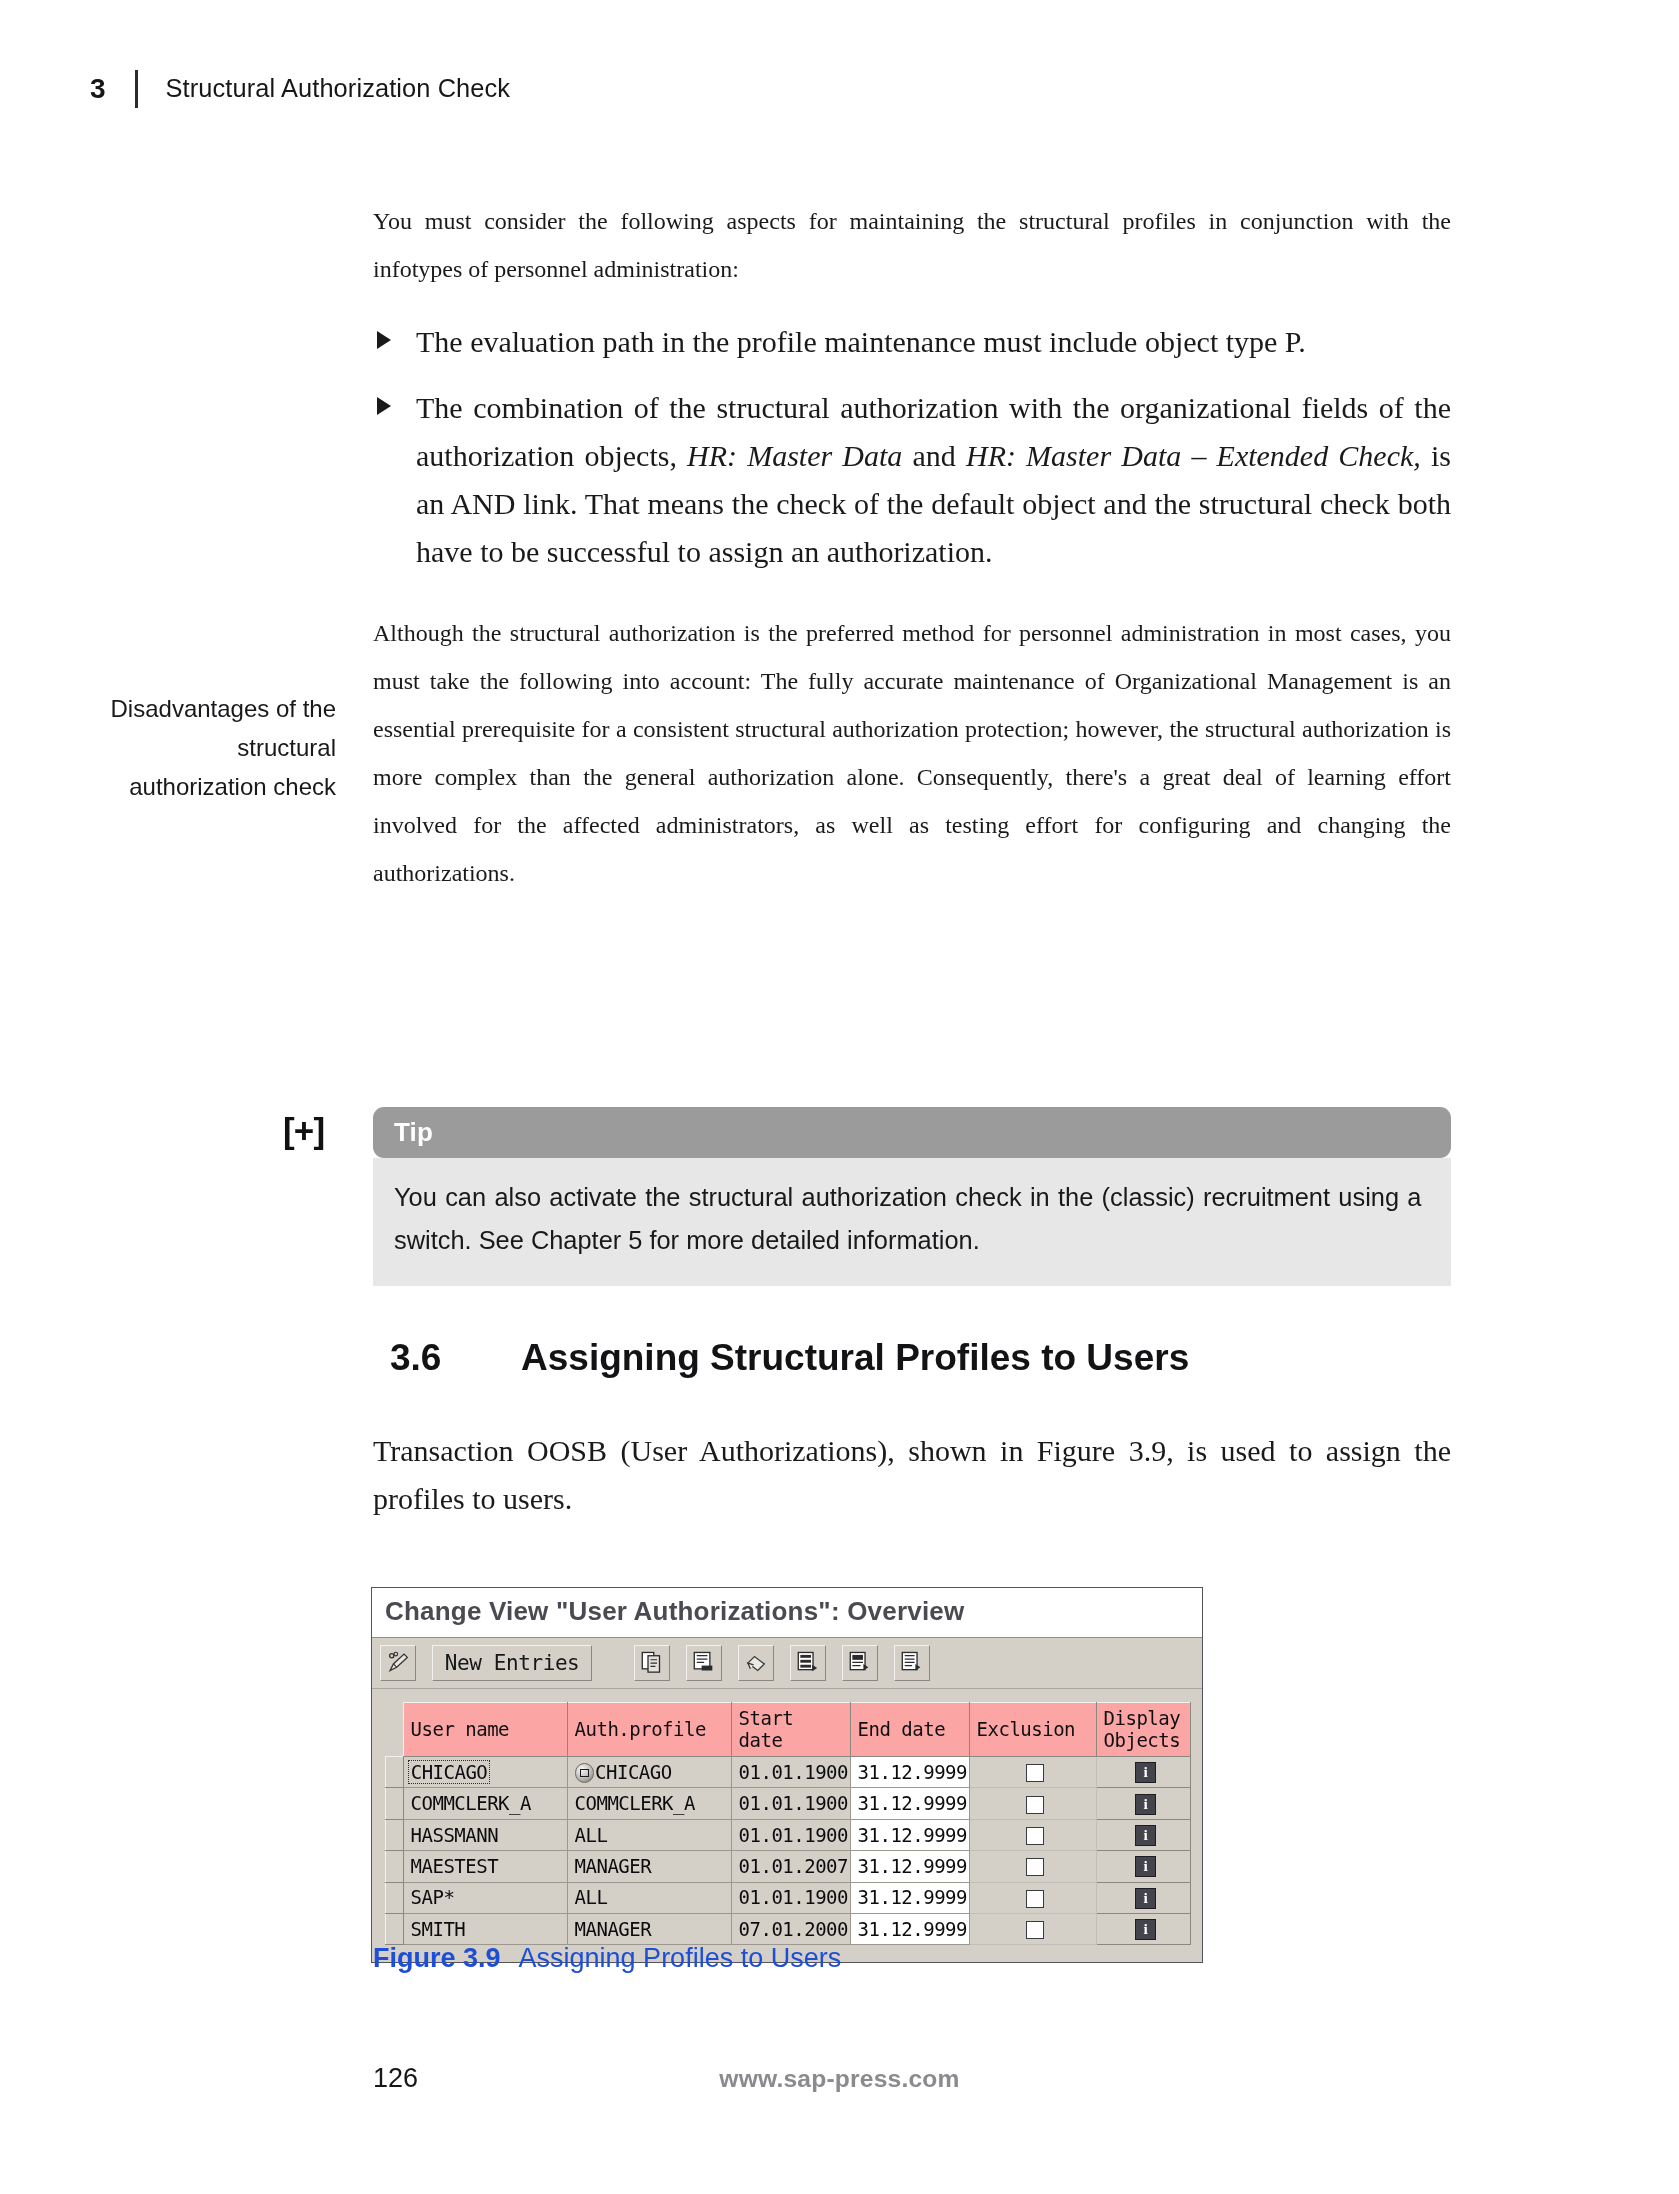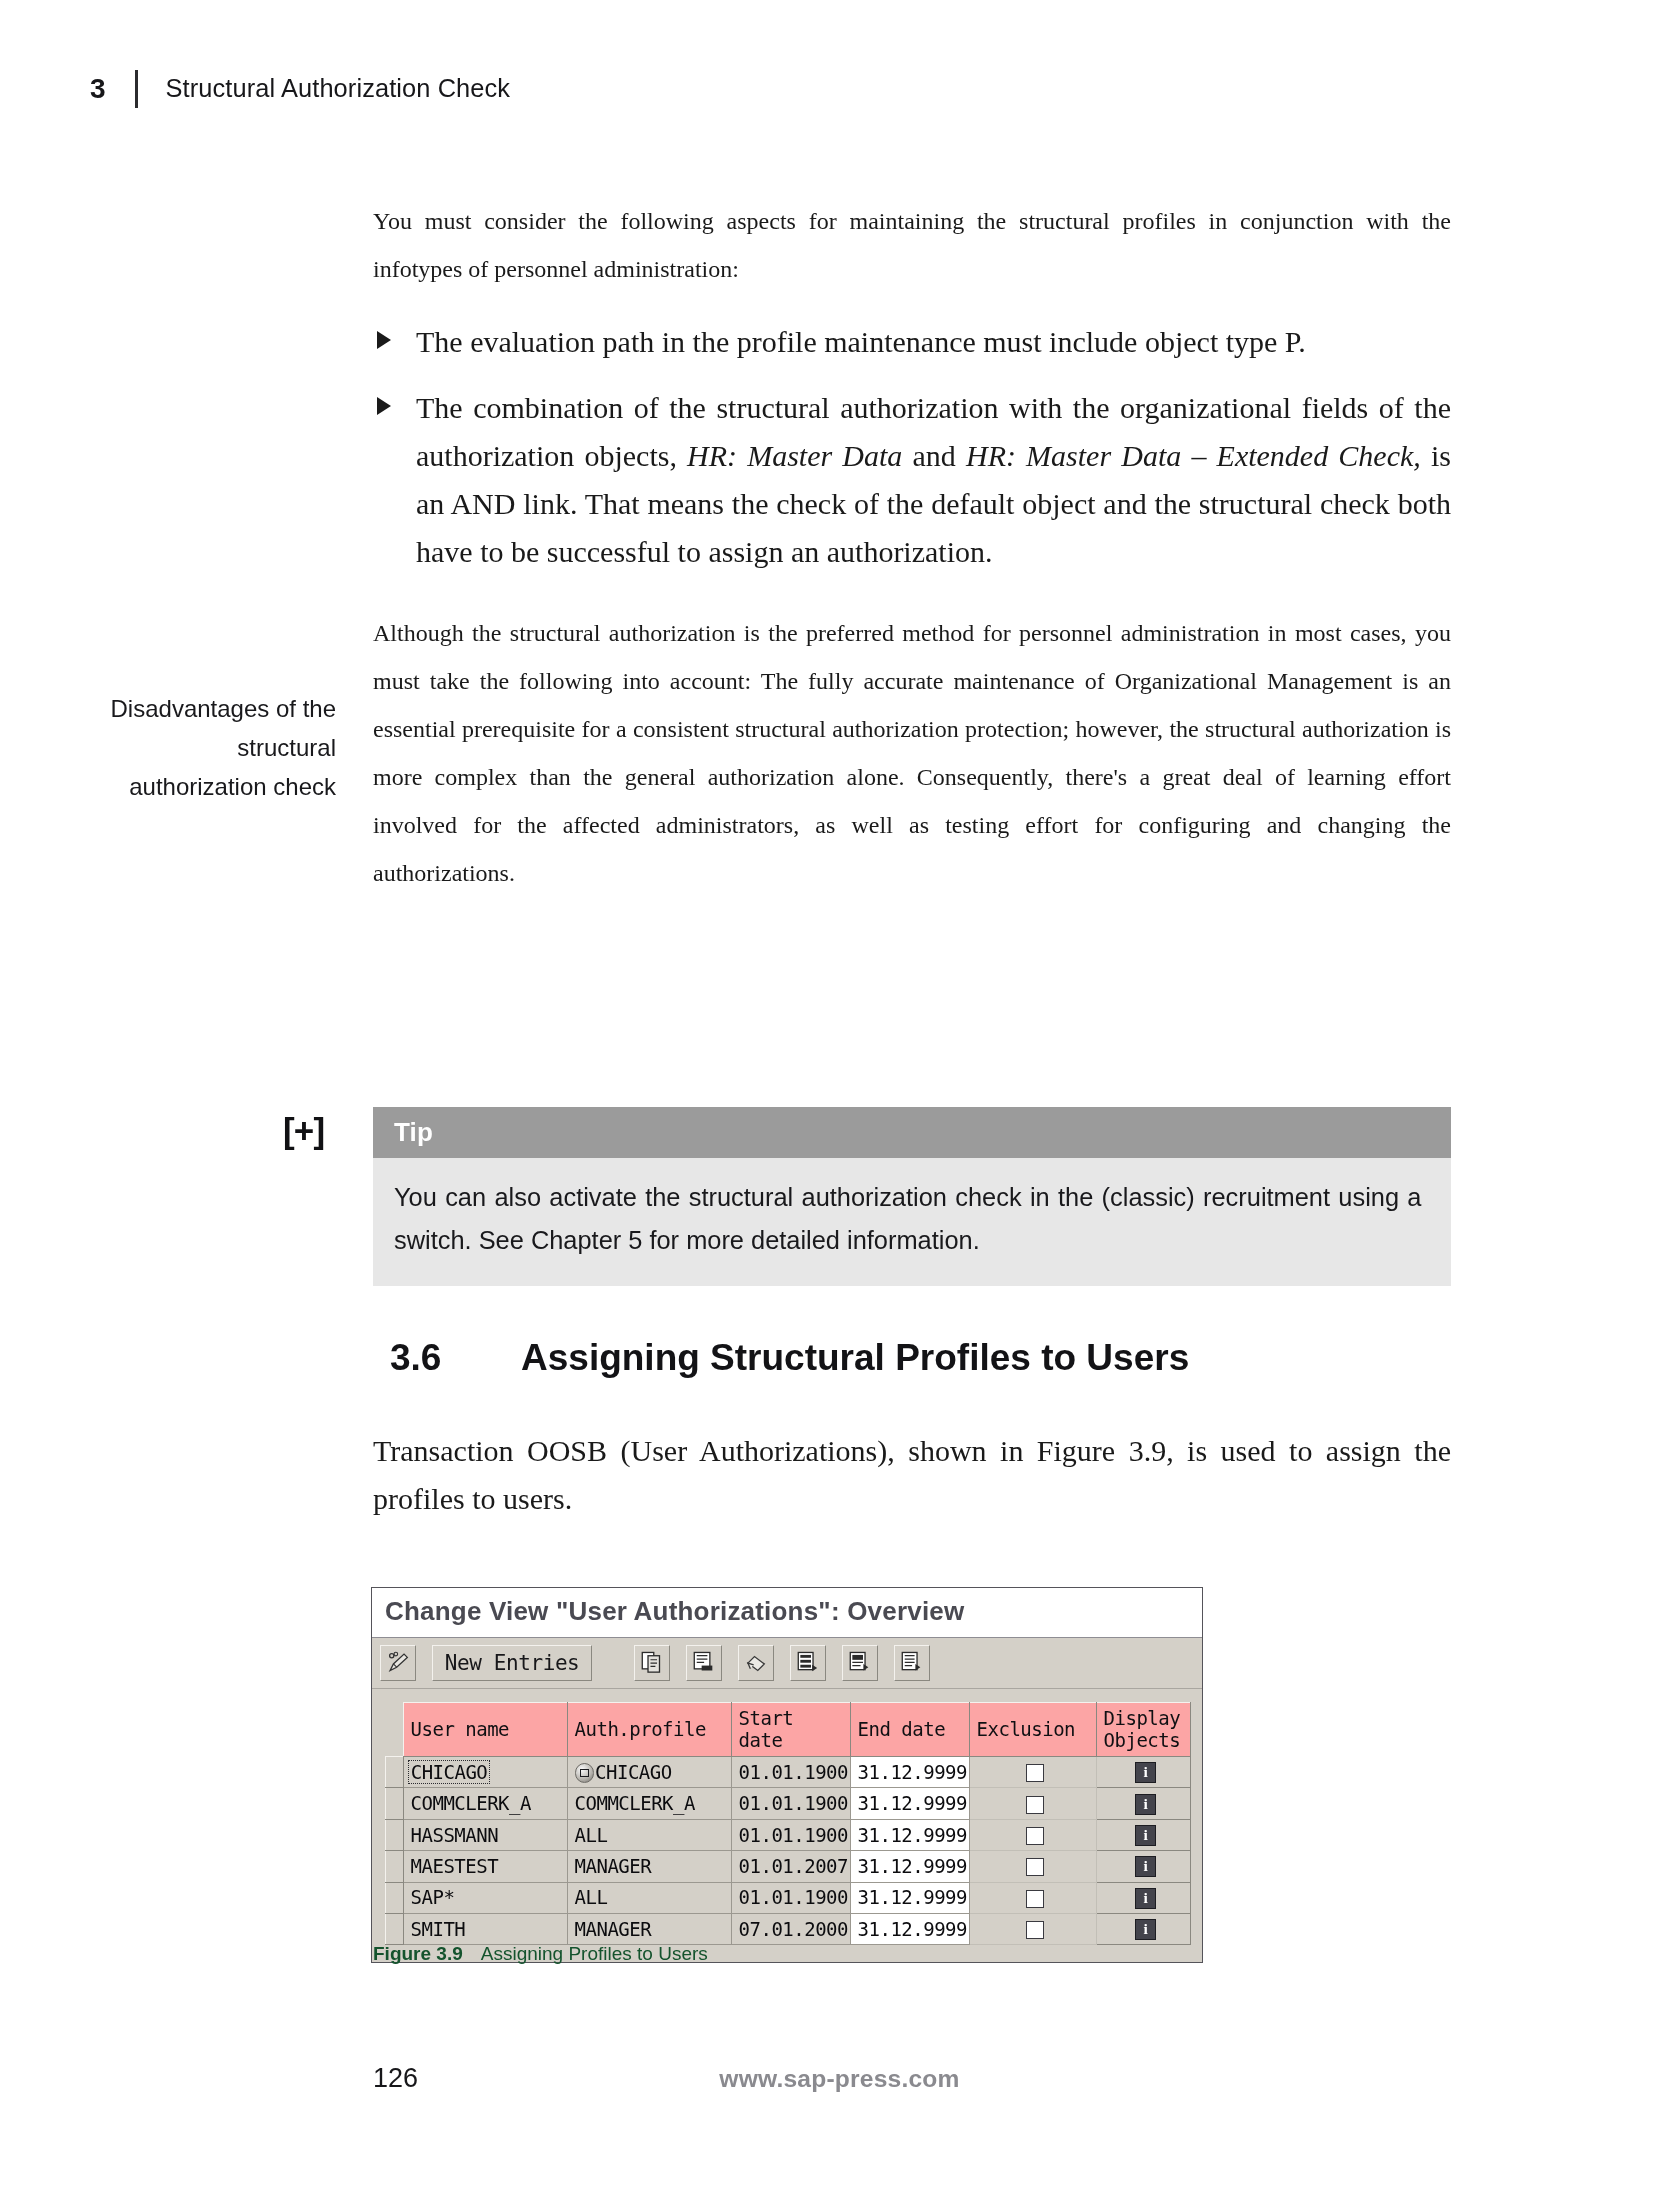--- a/index.html
+++ b/index.html
@@ -124,20 +124,21 @@
     width: 1078px;
   }
   .tip-head {
     background: #9b9b9b;
     color: #ffffff;
     font-family: "Liberation Sans", "DejaVu Sans", sans-serif;
     font-weight: bold;
     font-size: 26px;
     padding: 9.8px 0 9.8px 21px;
     letter-spacing: 0.2px;
+    border-radius: 11px;
   }
   .tip-body {
     background: #e7e7e7;
     font-family: "Liberation Sans", "DejaVu Sans", sans-serif;
     font-size: 25.4px;
     line-height: 43px;
     padding: 18px 29.5px 24.6px 21px;
     color: #19191c;
     text-align: justify;
   }
@@ -329,22 +330,22 @@
     box-sizing: border-box;
     vertical-align: middle;
   }
 
   
   .figcap {
     position: absolute;
     left: 373px;
     top: 1943px;
     font-family: "Liberation Sans", "DejaVu Sans", sans-serif;
-    font-size: 19px;
-    color: #14532d;
+    font-size: 27px;
+    color: #1d4ed8;
   }
   .figcap b { font-weight: bold; }
   .figcap .capsep { display: inline-block; width: 18px; }
 
   
   .foot-pageno {
     position: absolute;
     left: 373px;
     top: 2063px;
     font-family: "Liberation Sans", "DejaVu Sans", sans-serif;

